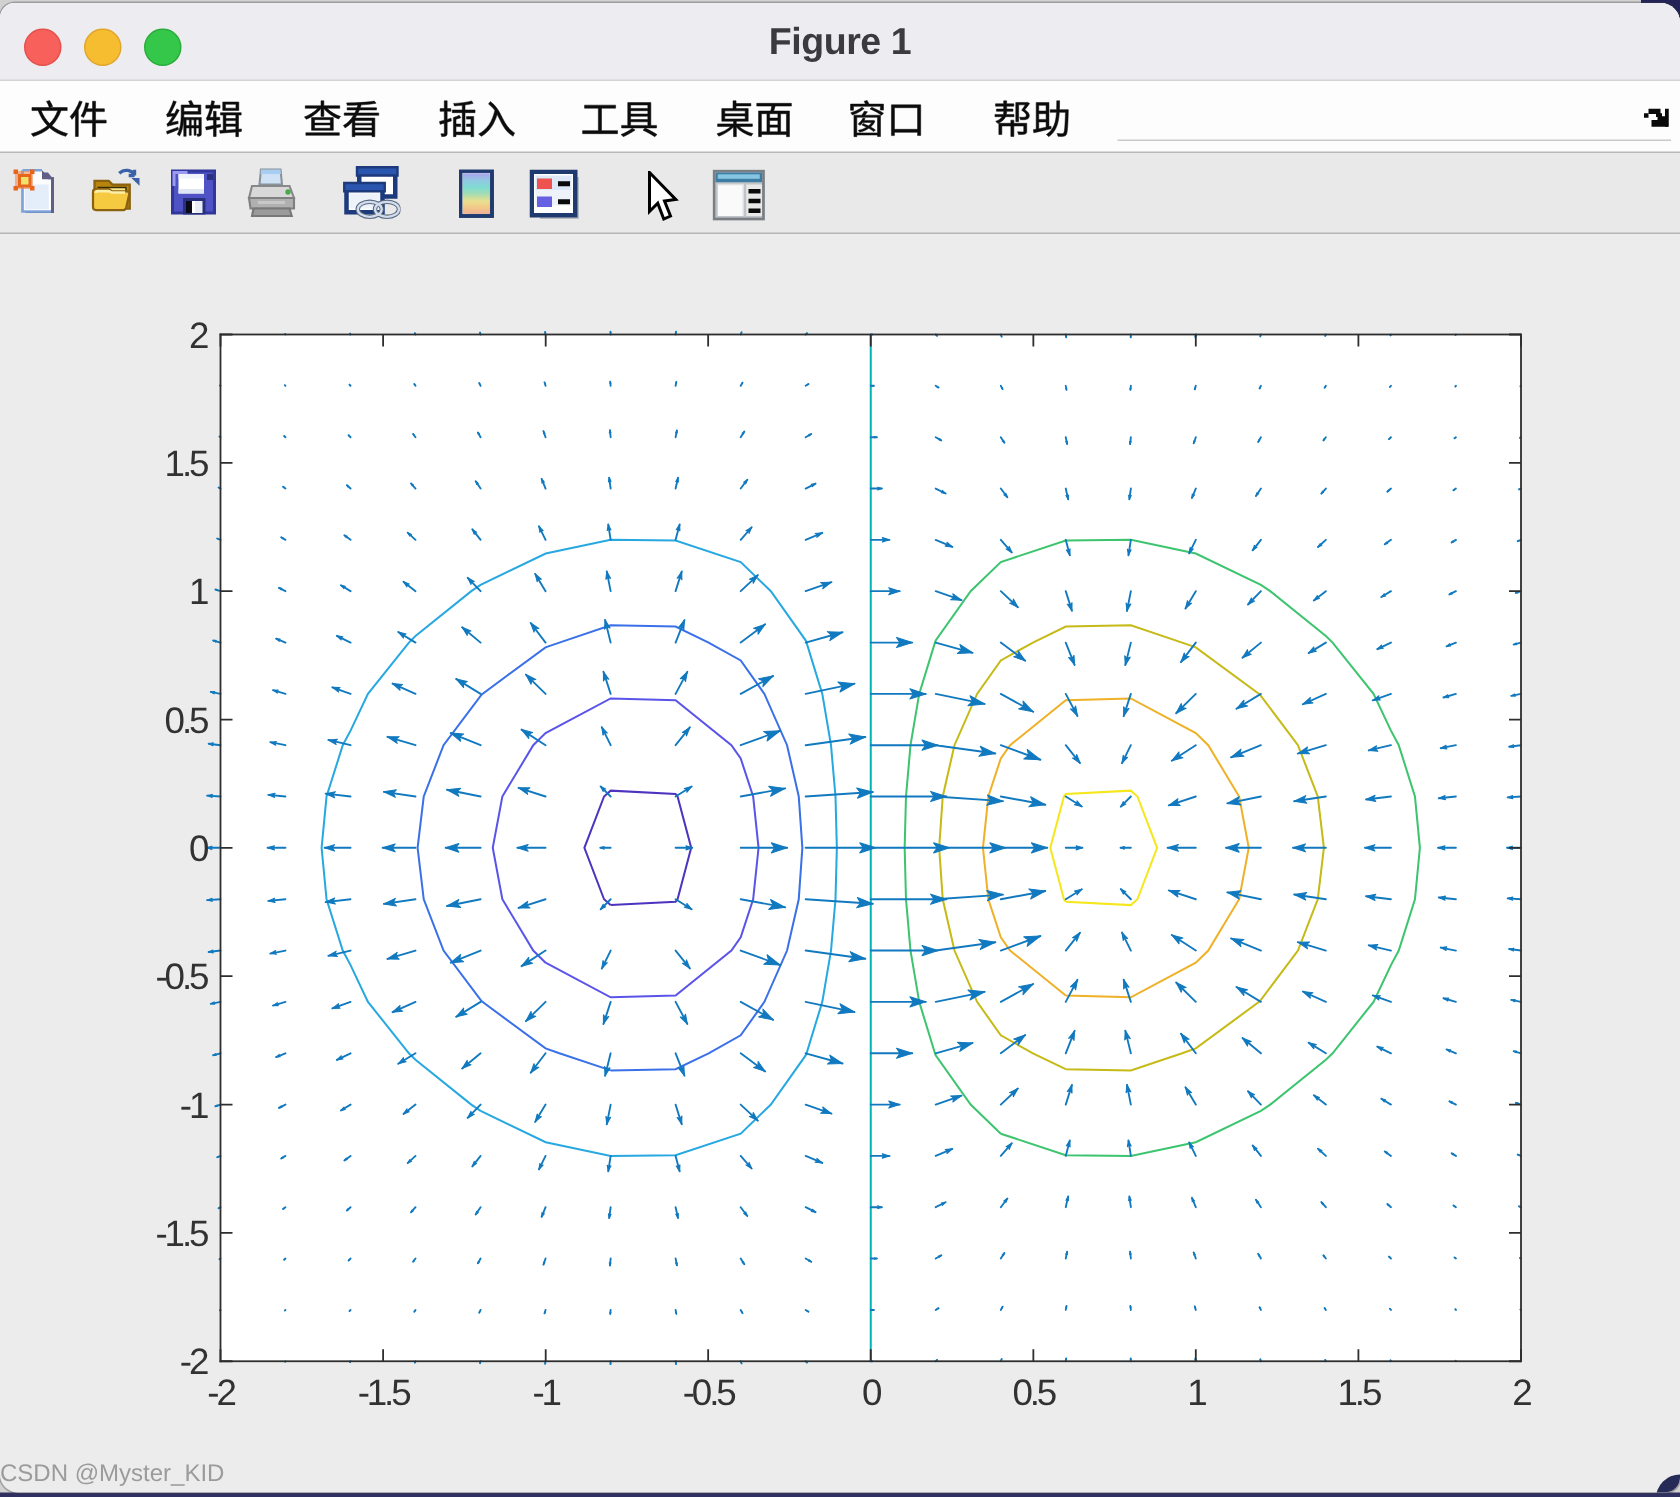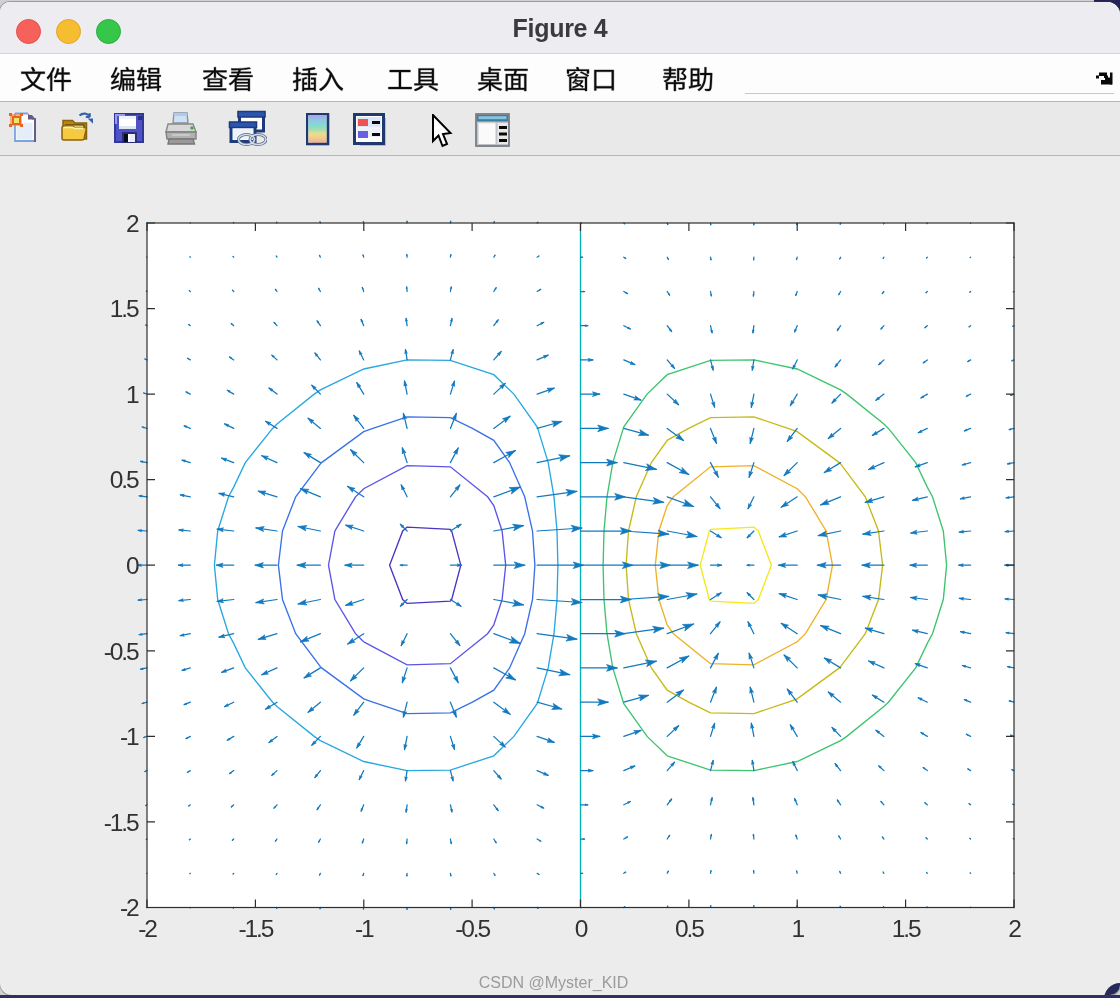--- a/index.html
+++ b/index.html
@@ -4,21 +4,21 @@
 html,body{margin:0;padding:0;width:1120px;height:998px;overflow:hidden;
 font-family:"Liberation Sans",sans-serif;background:#d2d1d2;}
 #backbar{position:absolute;left:0;top:995px;width:1120px;height:3px;background:#2f3060;}
 #win{position:absolute;left:0;top:2px;width:1120px;height:993px;border-radius:10px 13px 10px 12px;
 background:#ececec;overflow:hidden;box-shadow:0 0 0 1px rgba(60,60,70,0.35), inset 0 1px 0 rgba(255,255,255,0.85);}
 #titlebar{position:absolute;left:0;top:0;width:1120px;height:51px;background:#edecf0;border-bottom:1px solid #d4d3d7;}
 .tl{position:absolute;top:17px;width:23px;height:23px;border-radius:50%;}
 #title{position:absolute;top:12px;left:0;width:1120px;text-align:center;font-size:25px;letter-spacing:-0.3px;font-weight:bold;color:#3b3b3d;}
 #menubar{position:absolute;left:0;top:52px;width:1120px;height:47px;background:#fdfdfd;border-bottom:1px solid #b9b9b9;}
 #toolbar{position:absolute;left:0;top:100px;width:1120px;height:53px;background:#e9e9e9;border-bottom:1px solid #b5b5b5;}
-#wm{position:absolute;left:0;top:972px;width:1107px;text-align:center;font-size:16px;color:#9b9b9b;}
+#wm{position:absolute;left:0;top:972px;width:1107px;text-align:left;font-size:16px;color:#9b9b9b;}
 #corner{position:absolute;left:1104px;top:981px;width:16px;height:17px;background:#262a57;border-radius:16px 0 0 0;}
 </style></head>
 <body>
 <div id="backbar"></div>
 <div style="position:absolute;right:0;top:0;width:26px;height:28px;background:#232358"></div>
 <div id="win">
 <svg style="position:absolute;left:0;top:0" width="1120" height="998" viewBox="0 0 1120 998">
 <rect x="147.0" y="221.0" width="867.0" height="684.5" fill="#ffffff"></rect>
 <polyline points="407.1,601.4 402.7,597.5 389.6,563.2 402.7,529.0 407.1,525.1 450.4,527.4 451.7,529.0 460.8,563.2 451.7,597.5 450.4,599.1 407.1,601.4" fill="none" stroke="#4d33bf" stroke-width="1.35"></polyline>
 <polyline points="363.7,639.8 355.5,631.7 334.9,597.5 328.5,563.2 334.9,529.0 355.5,494.8 363.7,486.7 407.1,463.6 450.4,464.8 487.6,494.8 493.8,503.6 502.1,529.0 505.7,563.2 502.1,597.5 493.8,622.9 487.6,631.7 450.4,661.7 407.1,662.9 363.7,639.8" fill="none" stroke="#5a55e8" stroke-width="1.35"></polyline>
@@ -51,21 +51,21 @@
         <text x="137.5" y="486.4" text-anchor="end">0.5</text>
         <text x="137.5" y="400.8" text-anchor="end">1</text>
         <text x="137.5" y="315.3" text-anchor="end">1.5</text>
         <text x="137.5" y="229.7" text-anchor="end">2</text>
       </g>
 </svg>
 <div id="titlebar">
 <div class="tl" style="left:16px;background:#f8615b;border:1px solid #e4504b"></div>
 <div class="tl" style="left:56px;background:#f6bd30;border:1px solid #e0a62b"></div>
 <div class="tl" style="left:96px;background:#34c749;border:1px solid #2aad3c"></div>
-<div id="title">Figure 4</div>
+<div id="title">Figure 1</div>
 </div>
 <div id="menubar"></div>
 <svg style="position:absolute;left:0;top:53px" width="1120" height="47" viewBox="0 0 1120 47">
 <g transform="translate(0,-53)" stroke="#0c0c0c" stroke-width="0.35">
         <path d="M31.0 65.6C31.8 66.9 32.6 68.6 32.9 69.7L35.1 69.0C34.7 67.9 33.8 66.2 33.0 65.0ZM21.3 69.7V71.7H25.4C26.9 75.6 28.9 79.0 31.6 81.8C28.8 84.2 25.3 86.0 20.9 87.2C21.3 87.7 21.9 88.6 22.2 89.0C26.5 87.6 30.1 85.8 33.1 83.2C36.0 85.8 39.5 87.7 43.8 88.9C44.1 88.4 44.7 87.5 45.1 87.1C41.0 86.1 37.4 84.2 34.6 81.8C37.2 79.1 39.2 75.8 40.7 71.7H44.8V69.7ZM33.1 80.4C30.7 78.0 28.7 75.0 27.4 71.7H38.5C37.2 75.2 35.4 78.1 33.1 80.4Z M54.2 78.1V80.0H61.7V89.1H63.7V80.0H70.8V78.1H63.7V72.4H69.6V70.5H63.7V65.5H61.7V70.5H58.2C58.6 69.3 58.8 68.1 59.1 66.8L57.2 66.5C56.6 69.9 55.5 73.2 54.0 75.4C54.5 75.6 55.3 76.1 55.7 76.4C56.4 75.3 57.0 73.9 57.6 72.4H61.7V78.1ZM53.0 65.3C51.6 69.2 49.3 73.1 46.8 75.6C47.2 76.1 47.7 77.1 48.0 77.6C48.8 76.7 49.6 75.6 50.3 74.5V89.0H52.2V71.5C53.2 69.7 54.1 67.7 54.8 65.8Z" fill="#0c0c0c"></path>
 <path d="M111.0 85.6 111.5 87.4C113.6 86.5 116.4 85.4 119.0 84.3L118.6 82.8C115.8 83.9 113.0 84.9 111.0 85.6ZM111.6 76.0C112.0 75.8 112.5 75.7 115.3 75.3C114.3 77.0 113.4 78.3 113.0 78.8C112.3 79.8 111.7 80.4 111.2 80.6C111.4 81.0 111.7 81.9 111.8 82.3C112.3 82.0 113.1 81.7 118.8 80.4C118.7 80.0 118.7 79.3 118.7 78.8L114.3 79.7C116.2 77.3 118.0 74.4 119.5 71.5L117.9 70.6C117.4 71.6 116.9 72.6 116.4 73.6L113.5 73.9C114.9 71.6 116.4 68.6 117.5 65.8L115.6 65.2C114.7 68.3 112.9 71.7 112.4 72.6C111.8 73.5 111.4 74.1 111.0 74.2C111.2 74.7 111.5 75.6 111.6 76.0ZM126.2 77.9V81.7H124.1V77.9ZM127.5 77.9H129.4V81.7H127.5ZM122.5 76.3V88.9H124.1V83.3H126.2V88.2H127.5V83.3H129.4V88.2H130.7V83.3H132.6V87.2C132.6 87.4 132.6 87.4 132.4 87.4C132.2 87.4 131.7 87.4 131.2 87.4C131.4 87.8 131.6 88.5 131.6 88.9C132.5 88.9 133.1 88.8 133.6 88.6C134.1 88.4 134.2 87.9 134.2 87.2V76.3L132.6 76.3ZM130.7 77.9H132.6V81.7H130.7ZM125.7 65.5C126.1 66.3 126.6 67.2 126.8 68.0H120.8V73.6C120.8 77.6 120.5 83.4 118.2 87.5C118.6 87.7 119.4 88.3 119.7 88.6C122.1 84.4 122.5 78.3 122.6 74.1H133.9V68.0H129.0C128.6 67.1 128.1 65.9 127.5 65.0ZM122.6 69.6H132.1V72.4H122.6Z M150.3 67.5H157.3V70.1H150.3ZM148.5 66.0V71.6H159.2V66.0ZM138.1 78.4C138.3 78.2 139.1 78.0 140.0 78.0H142.3V81.7L137.0 82.7L137.5 84.6L142.3 83.6V89.0H144.1V83.2L147.1 82.6L147.0 80.9L144.1 81.4V78.0H146.5V76.2H144.1V72.2H142.3V76.2H139.8C140.6 74.4 141.3 72.3 141.9 70.1H146.7V68.2H142.4C142.6 67.3 142.8 66.4 143.0 65.5L141.1 65.2C141.0 66.2 140.8 67.2 140.5 68.2H137.2V70.1H140.1C139.5 72.2 139.0 73.9 138.7 74.5C138.3 75.7 137.9 76.5 137.5 76.7C137.7 77.1 138.0 78.0 138.1 78.4ZM157.2 74.7V77.0H150.6V74.7ZM146.4 85.0 146.7 86.8 157.2 86.0V89.1H159.0V85.8L160.9 85.6L161.0 84.0L159.0 84.1V74.7H160.8V73.1H147.0V74.7H148.8V84.9ZM157.2 78.4V80.7H150.6V78.4ZM157.2 82.2V84.3L150.6 84.8V82.2Z" fill="#0c0c0c"></path>
 <path d="M209.7 81.3H220.2V83.5H209.7ZM209.7 77.8H220.2V80.0H209.7ZM207.7 76.4V84.9H222.2V76.4ZM203.9 86.5V88.2H226.2V86.5ZM214.0 65.2V68.5H203.5V70.2H211.9C209.6 72.6 206.1 74.9 202.9 76.0C203.4 76.3 203.9 77.1 204.2 77.5C207.7 76.1 211.6 73.4 214.0 70.3V75.6H215.9V70.3C218.3 73.3 222.2 76.0 225.8 77.3C226.1 76.8 226.6 76.1 227.1 75.7C223.8 74.7 220.3 72.5 218.0 70.2H226.5V68.5H215.9V65.2Z M236.6 81.4H248.0V83.3H236.6ZM236.6 80.1V78.3H248.0V80.1ZM236.6 84.6H248.0V86.5H236.6ZM249.5 65.4C245.3 66.2 237.4 66.6 231.1 66.6C231.2 67.1 231.4 67.7 231.5 68.2C233.7 68.2 236.2 68.1 238.6 68.0C238.4 68.6 238.2 69.2 238.0 69.8H231.4V71.3H237.5C237.2 72.0 236.9 72.6 236.6 73.3H229.5V74.9H235.7C234.1 77.7 231.8 80.1 228.9 81.7C229.3 82.1 229.8 82.8 230.1 83.3C231.9 82.2 233.4 80.9 234.8 79.4V89.1H236.6V88.1H248.0V89.1H249.9V76.7H236.8C237.2 76.1 237.6 75.5 237.9 74.9H252.5V73.3H238.7C239.1 72.6 239.3 72.0 239.6 71.3H251.0V69.8H240.2L240.8 67.9C244.5 67.7 248.1 67.3 250.7 66.8Z" fill="#0c0c0c"></path>
 <path d="M311.0 80.7V82.3H314.0V86.0H310.0V73.1H316.7V71.3H310.0V68.0C312.0 67.7 313.9 67.4 315.4 66.9L314.4 65.3C311.6 66.2 306.5 66.8 302.4 67.0C302.6 67.4 302.9 68.1 302.9 68.6C304.6 68.5 306.4 68.4 308.2 68.2V71.3H301.5V73.1H308.2V86.0H304.0V82.4H307.1V80.7H304.0V77.5C305.1 77.2 306.2 76.9 307.2 76.5L306.2 74.9C305.2 75.4 303.6 76.0 302.3 76.4V89.1H304.0V87.8H314.0V89.1H315.8V75.7H311.0V77.4H314.0V80.7ZM296.2 65.2V70.4H293.4V72.2H296.2V78.1L293.0 79.0L293.4 80.9L296.2 80.1V86.8C296.2 87.1 296.1 87.2 295.8 87.2C295.5 87.2 294.8 87.2 293.9 87.2C294.1 87.7 294.4 88.5 294.4 89.0C295.8 89.0 296.7 88.9 297.3 88.6C297.9 88.3 298.1 87.8 298.1 86.8V79.5L300.9 78.6L300.7 76.8L298.1 77.6V72.2H300.6V70.4H298.1V65.2Z M325.7 67.4C327.4 68.6 328.7 70.0 329.9 71.6C328.2 79.0 324.9 84.3 319.1 87.3C319.6 87.7 320.5 88.5 320.9 88.9C326.1 85.8 329.5 81.0 331.4 74.2C334.3 79.5 336.1 85.5 342.1 88.8C342.2 88.2 342.7 87.2 343.1 86.6C334.4 81.4 335.2 71.7 326.9 65.7Z" fill="#0c0c0c"></path>
 <path d="M388.4 85.1V87.1H411.7V85.1H401.0V70.1H410.4V68.1H389.7V70.1H398.9V85.1Z M428.7 84.8C431.6 86.2 434.6 87.8 436.5 89.1L438.0 87.7C436.1 86.4 432.9 84.8 430.0 83.4ZM421.5 83.5C419.9 84.9 416.7 86.7 414.0 87.7C414.5 88.0 415.2 88.7 415.5 89.1C418.1 88.0 421.3 86.3 423.4 84.7ZM418.5 66.4V81.6H414.4V83.3H437.7V81.6H433.9V66.4ZM420.4 81.6V79.2H431.9V81.6ZM420.4 71.8H431.9V74.0H420.4ZM420.4 70.3V68.0H431.9V70.3ZM420.4 75.5H431.9V77.7H420.4Z" fill="#0c0c0c"></path>
 <path d="M483.2 75.3H496.8V77.3H483.2ZM483.2 71.9H496.8V73.9H483.2ZM481.2 70.4V78.8H489.0V80.6H478.4V82.3H487.2C484.9 84.5 481.2 86.3 478.0 87.2C478.4 87.6 478.9 88.3 479.2 88.8C482.6 87.6 486.5 85.3 489.0 82.7V89.1H490.9V82.7C493.3 85.4 497.1 87.6 500.8 88.7C501.1 88.2 501.6 87.4 502.0 87.1C498.6 86.2 494.9 84.5 492.7 82.3H501.6V80.6H490.9V78.8H498.8V70.4H490.7V68.6H500.6V67.0H490.7V65.2H488.7V70.4Z M513.1 78.3H518.6V81.3H513.1ZM513.1 76.7V73.8H518.6V76.7ZM513.1 82.8H518.6V85.9H513.1ZM504.5 66.9V68.7H514.5C514.4 69.8 514.1 71.0 513.8 72.0H505.7V89.1H507.6V87.7H524.3V89.1H526.3V72.0H515.8L516.8 68.7H527.6V66.9ZM507.6 85.9V73.8H511.3V85.9ZM524.3 85.9H520.4V73.8H524.3Z" fill="#0c0c0c"></path>

